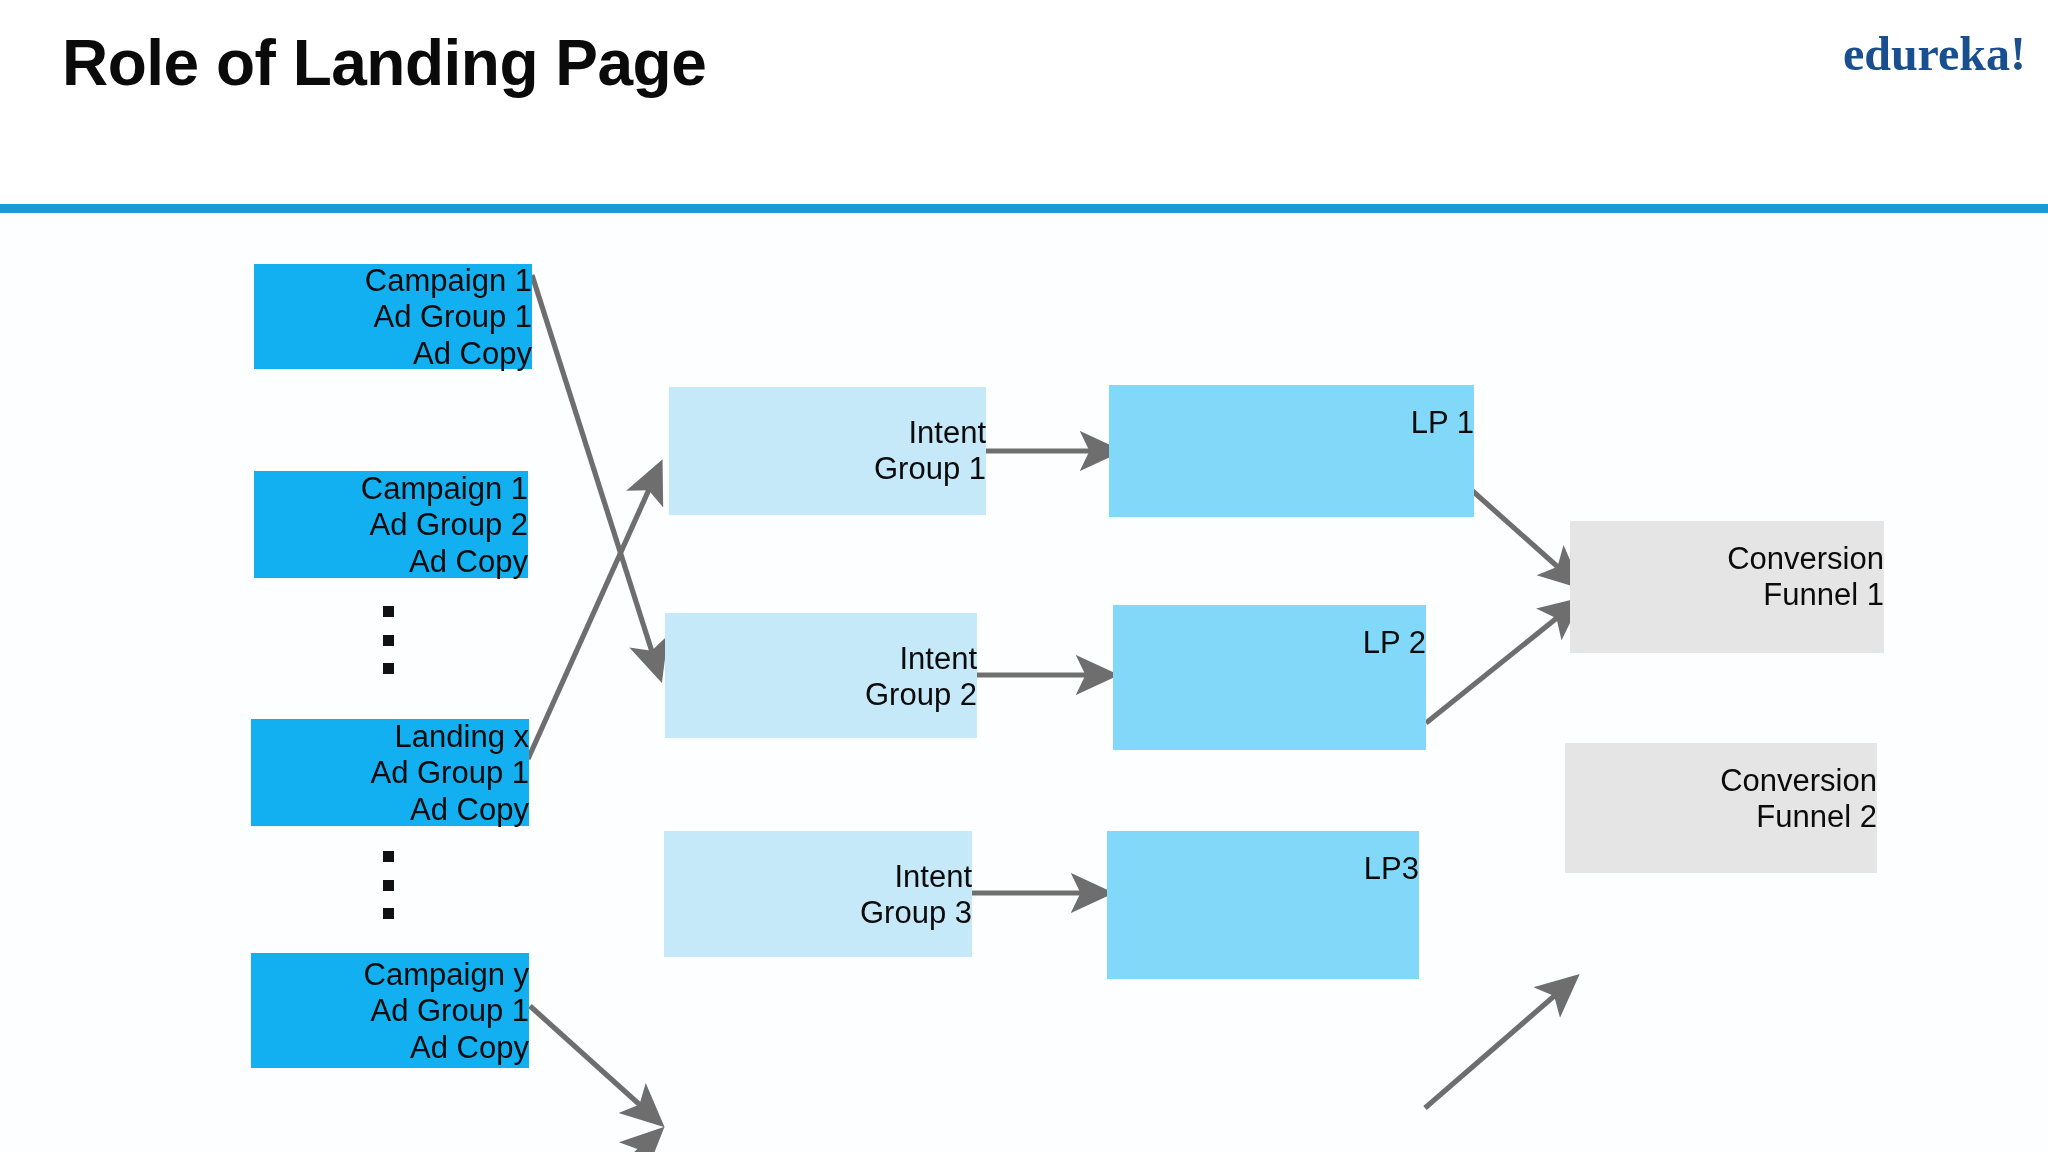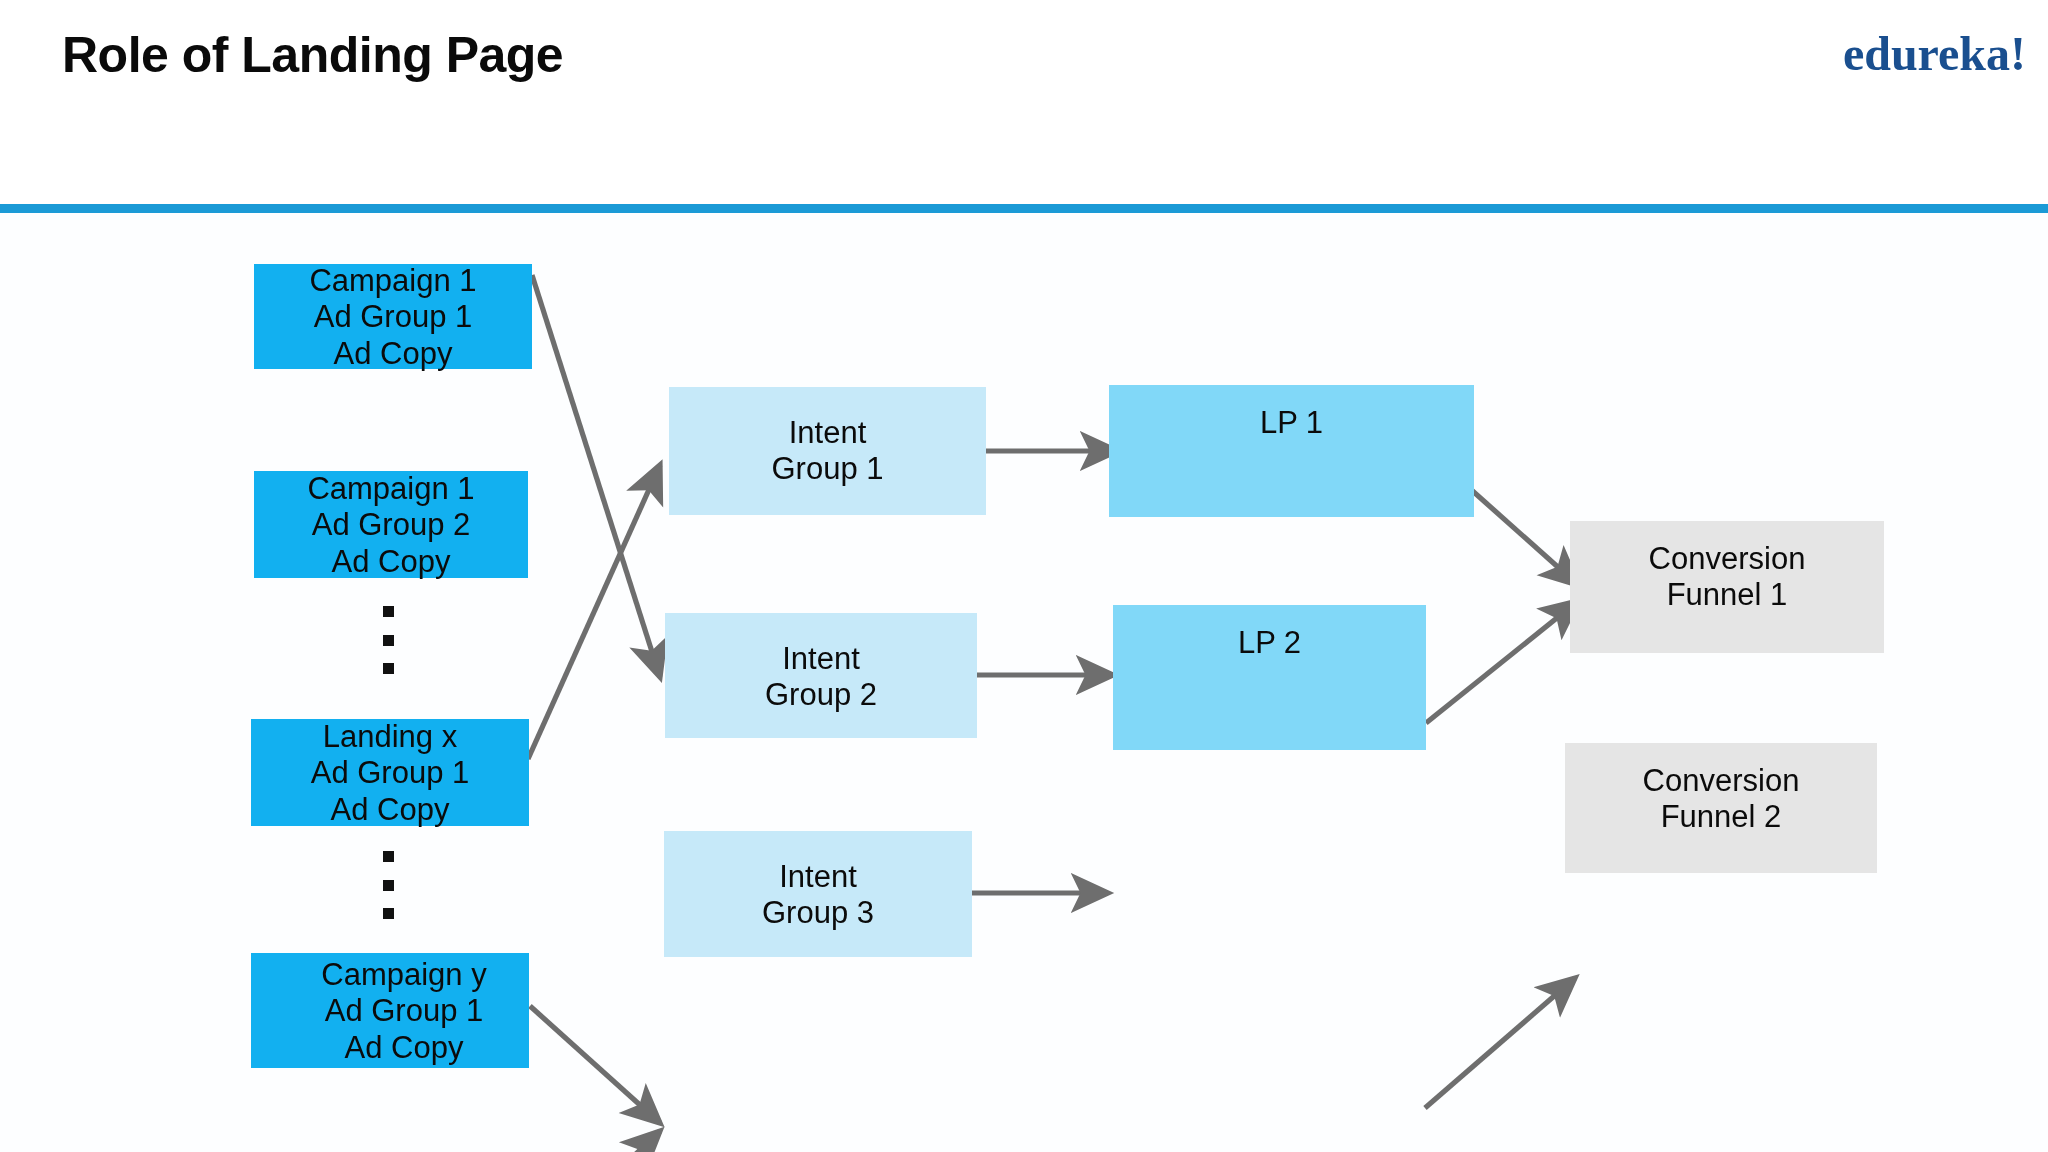--- a/index.html
+++ b/index.html
@@ -26,21 +26,21 @@
     width: 2048px;
     height: 204px;
     background: #ffffff;
   }
   #slide-title {
     position: absolute;
     left: 62px;
     top: 28px;
     font-family: "Liberation Sans", sans-serif;
     font-weight: bold;
-    font-size: 50px;
+    font-size: 64px;
     letter-spacing: -0.5px;
     color: #0a0a0a;
     white-space: nowrap;
     line-height: 1.1;
   }
   #brand-logo {
     position: absolute;
     right: 22px;
     top: 26px;
     font-family: "Liberation Serif", serif;
@@ -74,21 +74,21 @@
     width: 2048px;
     height: 939px;
     pointer-events: none;
   }
 
   .node {
     position: absolute;
     box-sizing: border-box;
     display: flex;
     flex-direction: column;
-    align-items: center;
+    align-items: flex-end;
     color: #0b0b0b;
     font-family: "Liberation Sans", sans-serif;
     font-size: 31px;
     line-height: 1.17;
     text-align: center;
     white-space: nowrap;
   }
   .node .line { display: block; }
 
   
@@ -226,20 +226,23 @@
     </div>
 
     <div class="node lp" style="left:1109px; top:172px; width:365px; height:132px;">
       <span class="line">LP 1</span>
     </div>
 
     <div class="node lp" style="left:1113px; top:392px; width:313px; height:145px;">
       <span class="line">LP 2</span>
     </div>
 
+    <div class="node lp" style="left:1107px; top:618px; width:312px; height:148px;">
+      <span class="line">LP3</span>
+    </div>
 
     <div class="node funnel" style="left:1570px; top:308px; width:314px; height:132px;">
       <span class="line">Conversion</span>
       <span class="line">Funnel 1</span>
     </div>
 
     <div class="node funnel" style="left:1565px; top:530px; width:312px; height:130px;">
       <span class="line">Conversion</span>
       <span class="line">Funnel 2</span>
     </div>

